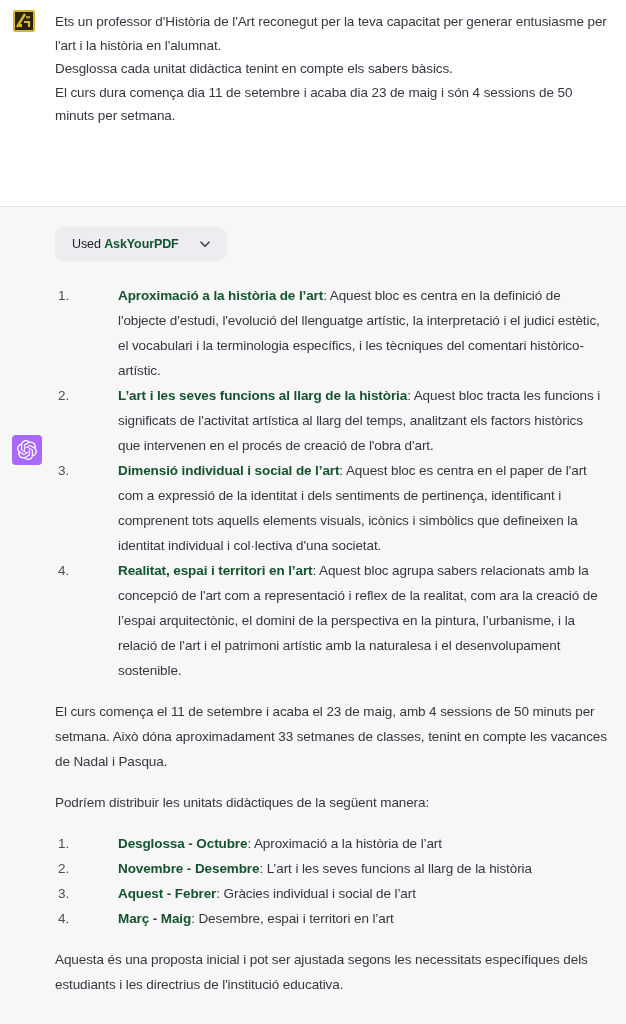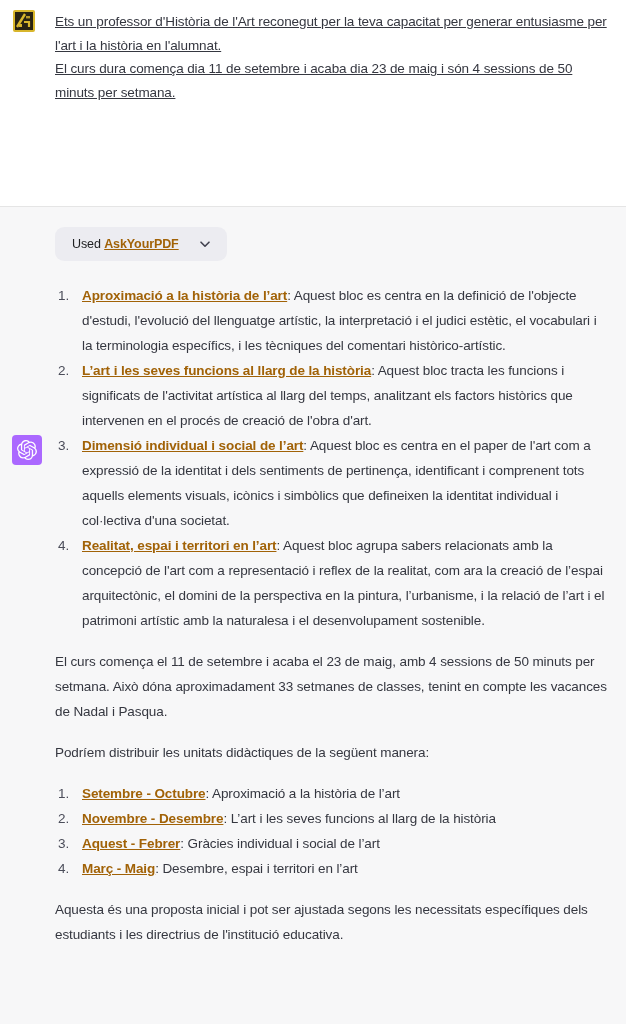--- a/index.html
+++ b/index.html
@@ -15,21 +15,21 @@
   }
   .msg { position: relative; width: 626px; }
   .msg .content { margin-left: 55px; margin-right: 18px; }
 
   
   .msg.user {
     background: #ffffff;
     min-height: 207px;
     border-bottom: 1px solid rgba(0,0,0,0.10);
   }
-  .msg.user .content { padding-top: 10px; padding-bottom: 9px; line-height: 23.5px; text-decoration: underline; }
+  .msg.user .content { padding-top: 10px; padding-bottom: 9px; line-height: 23.5px; }
   .user-avatar {
     position: absolute; left: 13px; top: 10px;
     width: 22px; height: 22px; border-radius: 2px; overflow: hidden;
   }
 
   
   .msg.assistant {
     background: #f7f7f8;
     min-height: 817px;
   }
@@ -53,39 +53,40 @@
     margin-bottom: 22px;
   }
   .plugin-pill .pill-text { white-space: nowrap; }
   .plugin-pill .pill-text b { font-weight: 700; }
   .plugin-pill svg { display: block; }
 
   .para { margin-bottom: 16px; }
   .olist { margin-bottom: 16px; }
   .oli { display: flex; }
   .oli .num { flex: 0 0 27px; padding-left: 3px; color: #4b4d5a; }
-  .oli .li-body { flex: 1 1 auto; }
-  b, strong { font-weight: 700; color: #a16207; text-decoration: underline; }
+  .oli .li-body { flex: 1 1 auto; margin-left: 36px; }
+  b, strong { font-weight: 700; color: #14532d; }
 </style>
 </head>
 <body>
 
 <div class="msg user">
   <div class="user-avatar">
     <svg width="22" height="22" viewBox="0 0 22 22">
       <rect x="0" y="0" width="22" height="22" fill="#d8b62c"></rect>
       <rect x="2" y="2" width="18" height="18" fill="#282212"></rect>
       <path d="M4 17 L12 4" stroke="#d8b62c" stroke-width="2.4" fill="none"></path>
       <path d="M11 12 L16 12 L16 17" stroke="#d8b62c" stroke-width="2.2" fill="none"></path>
       <rect x="6" y="14" width="3" height="3" fill="#d8b62c"></rect>
       <rect x="13" y="6" width="4" height="2.4" fill="#b9992a"></rect>
     </svg>
   </div>
   <div class="content">
     <div>Ets un professor d'Història de l'Art reconegut per la teva capacitat per generar entusiasme per l'art i la història en l'alumnat.</div>
+    <div>Desglossa cada unitat didàctica tenint en compte els sabers bàsics.</div>
     <div>El curs dura comença dia 11 de setembre i acaba dia 23 de maig i són 4 sessions de 50 minuts per setmana.</div>
   </div>
 </div>
 
 <div class="msg assistant">
   <div class="gpt-avatar">
     <svg width="20" height="20" viewBox="0 0 24 24" fill="#ffffff">
       <path d="M22.2819 9.8211a5.9847 5.9847 0 0 0-.5157-4.9108 6.0462 6.0462 0 0 0-6.5098-2.9A6.0651 6.0651 0 0 0 4.9807 4.1818a5.9847 5.9847 0 0 0-3.9977 2.9 6.0462 6.0462 0 0 0 .7427 7.0966 5.98 5.98 0 0 0 .511 4.9107 6.051 6.051 0 0 0 6.5146 2.9001A5.9847 5.9847 0 0 0 13.2599 24a6.0557 6.0557 0 0 0 5.7718-4.2058 5.9894 5.9894 0 0 0 3.9977-2.9001 6.0557 6.0557 0 0 0-.7475-7.0729zm-9.022 12.6081a4.4755 4.4755 0 0 1-2.8764-1.0408l.1419-.0804 4.7783-2.7582a.7948.7948 0 0 0 .3927-.6813v-6.7369l2.02 1.1686a.071.071 0 0 1 .038.0615v5.5826a4.504 4.504 0 0 1-4.4945 4.4944zm-9.6607-4.1254a4.4708 4.4708 0 0 1-.5346-3.0137l.142.0852 4.783 2.7582a.7712.7712 0 0 0 .7806 0l5.8428-3.3685v2.3324a.0804.0804 0 0 1-.0332.0615L9.74 19.9502a4.4992 4.4992 0 0 1-6.1408-1.6464zM2.3408 7.8956a4.485 4.485 0 0 1 2.3655-1.9728V11.6a.7664.7664 0 0 0 .3879.6765l5.8144 3.3543-2.0201 1.1685a.0757.0757 0 0 1-.071 0l-4.8303-2.7865A4.504 4.504 0 0 1 2.3408 7.8956zm16.5963 3.8558L13.1038 8.364 15.1192 7.2a.0757.0757 0 0 1 .071 0l4.8303 2.7913a4.4944 4.4944 0 0 1-.6765 8.1042v-5.6772a.79.79 0 0 0-.407-.667zm2.0107-3.0231l-.142-.0852-4.7735-2.7818a.7759.7759 0 0 0-.7854 0L9.409 9.2297V6.8974a.0662.0662 0 0 1 .0284-.0615l4.8303-2.7866a4.4992 4.4992 0 0 1 6.6802 4.66zM8.3065 12.863l-2.02-1.1638a.0804.0804 0 0 1-.038-.0567V6.0742a4.4992 4.4992 0 0 1 7.3757-3.4537l-.142.0805L8.704 5.459a.7948.7948 0 0 0-.3927.6813zm1.0976-2.3654l2.602-1.4998 2.6069 1.4998v2.9994l-2.5974 1.4997-2.6067-1.4997z"></path>
     </svg>
   </div>
@@ -119,21 +120,21 @@
       </div>
     </div>
 
     <p class="para">El curs comença el 11 de setembre i acaba el 23 de maig, amb 4 sessions de 50 minuts per setmana. Això dóna aproximadament 33 setmanes de classes, tenint en compte les vacances de Nadal i Pasqua.</p>
 
     <p class="para">Podríem distribuir les unitats didàctiques de la següent manera:</p>
 
     <div class="olist">
       <div class="oli">
         <span class="num">1.</span>
-        <span class="li-body"><strong>Setembre - Octubre</strong><span>: Aproximació a la història de l’art</span></span>
+        <span class="li-body"><strong>Desglossa - Octubre</strong><span>: Aproximació a la història de l’art</span></span>
       </div>
       <div class="oli">
         <span class="num">2.</span>
         <span class="li-body"><strong>Novembre - Desembre</strong><span>: L’art i les seves funcions al llarg de la història</span></span>
       </div>
       <div class="oli">
         <span class="num">3.</span>
         <span class="li-body"><strong>Aquest - Febrer</strong><span>: Gràcies individual i social de l’art</span></span>
       </div>
       <div class="oli">

